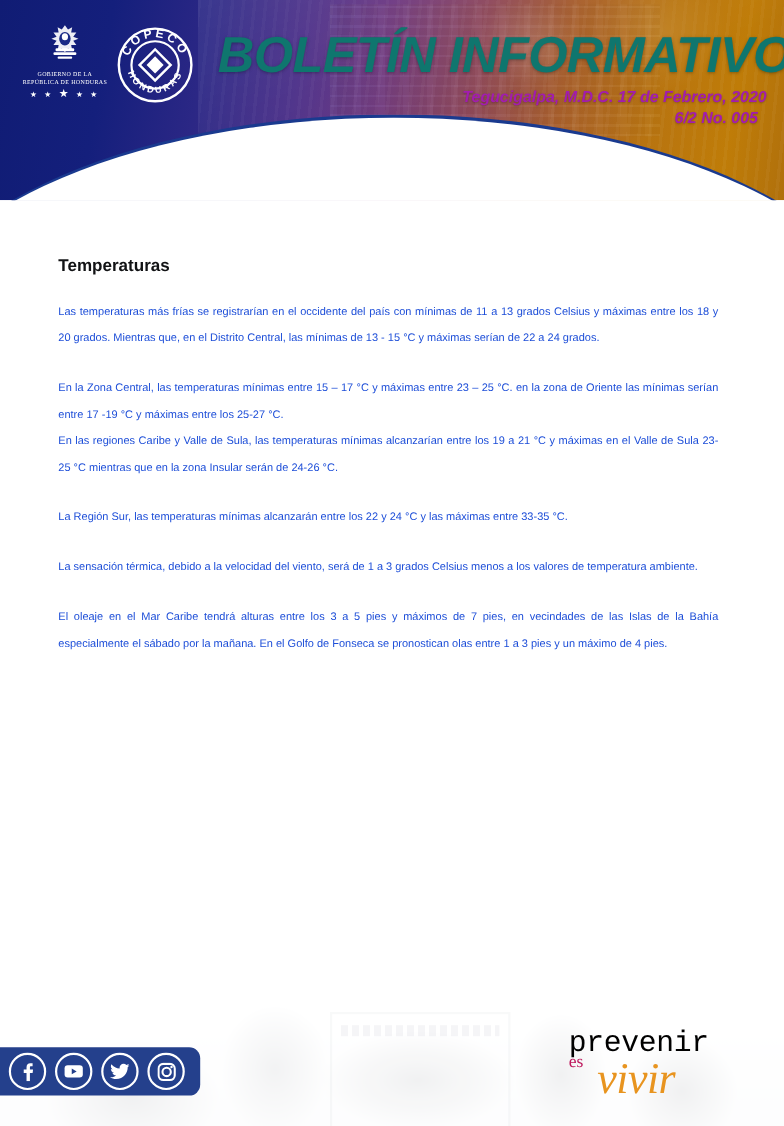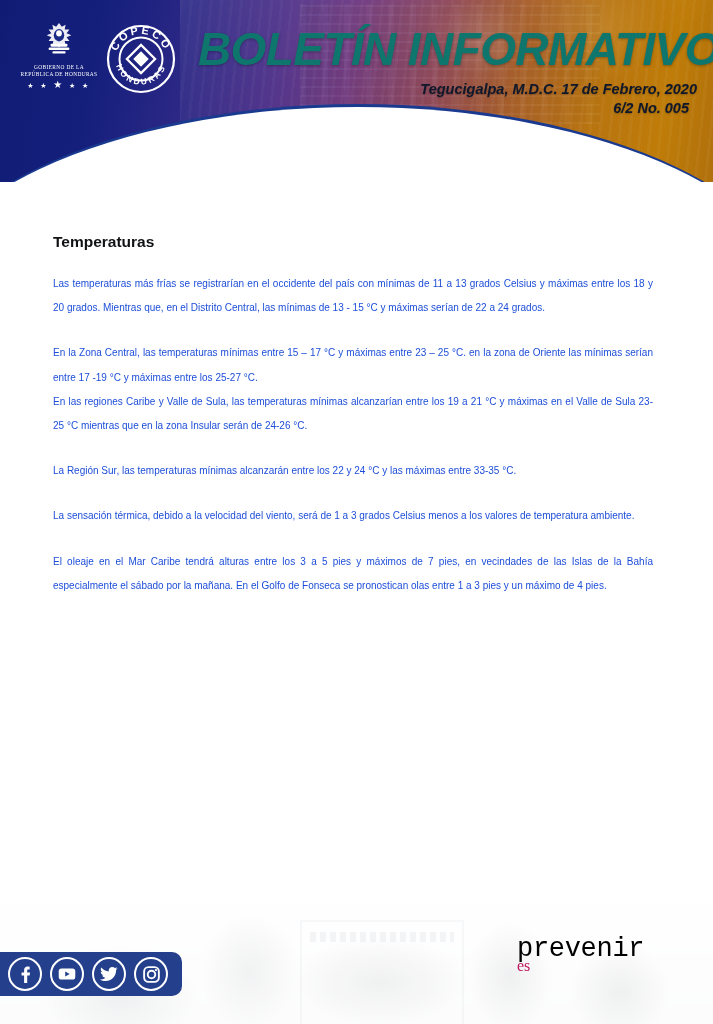--- a/index.html
+++ b/index.html
@@ -125,21 +125,21 @@
     line-height: 50px;
     letter-spacing: -0.6px;
     white-space: nowrap;
     text-shadow: 0 1px 3px rgba(0,0,0,0.30);
   }
   .header-meta {
     position: absolute;
     right: 16px; top: 80px;
     width: 420px;
     text-align: right;
-    color: #0f172a;
+    color: #a21caf;
     font-family: "Liberation Sans", sans-serif;
     font-style: italic;
     font-weight: bold;
     font-size: 14.5px;
     line-height: 19px;
     text-shadow: 0 1px 2px rgba(0,0,0,0.25);
   }
   .header-meta .issue-line {
     padding-right: 8px;
   }
@@ -360,16 +360,17 @@
           <rect x="1.2" y="1.2" width="15.6" height="15.6" rx="4.6" fill="none" stroke="#ffffff" stroke-width="2"></rect>
           <circle cx="9" cy="9" r="4" fill="none" stroke="#ffffff" stroke-width="2"></circle>
           <circle cx="13.7" cy="4.3" r="1.2" fill="#ffffff"></circle>
         </svg>
       </a>
     </div>
 
     <div class="tagline">
       <span class="t-prevenir">prevenir</span>
       <span class="t-es">es</span>
+      <span class="t-vivir">vivir</span>
     </div>
   </div>
 
 </div>
 
 </body></html>

